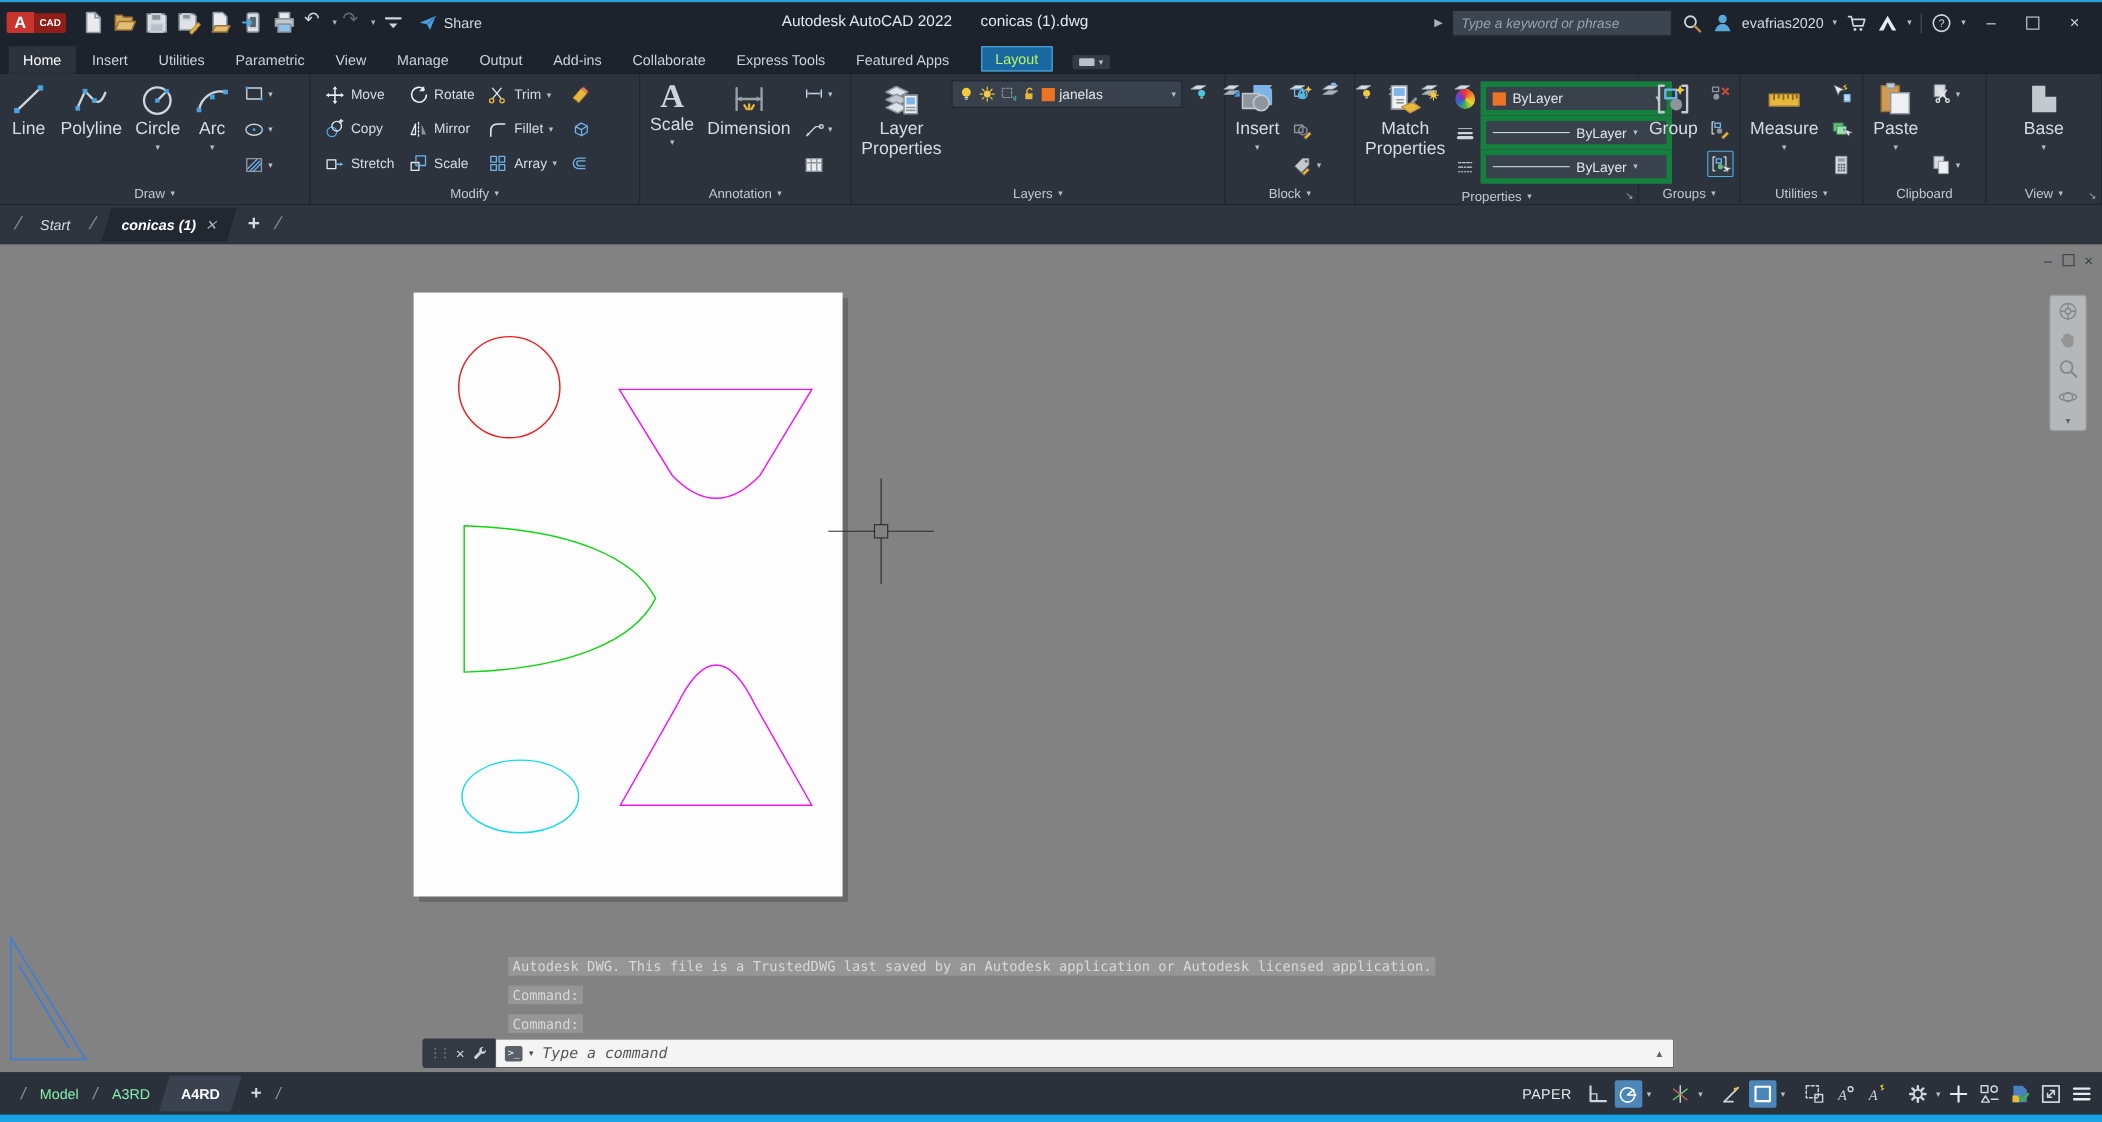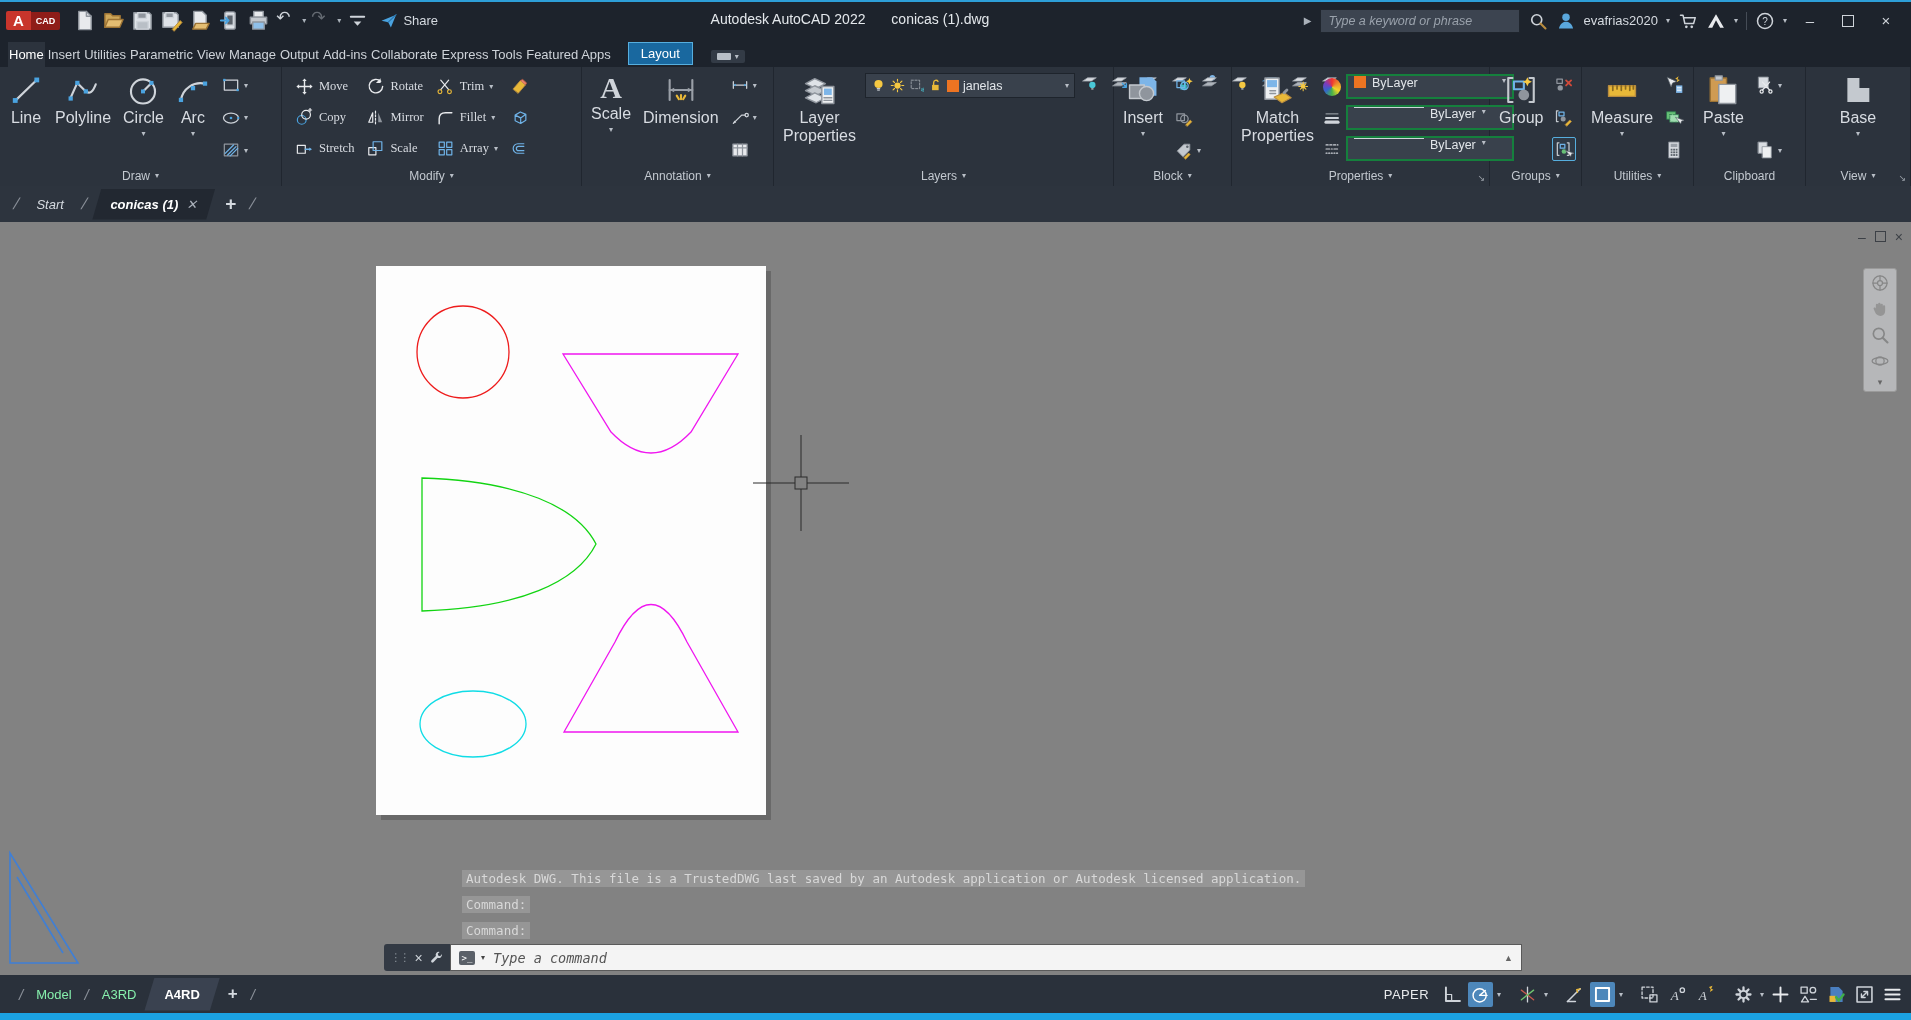--- a/index.html
+++ b/index.html
@@ -26,59 +26,59 @@
   #searchbox{width:182px;height:22px;background:#3c4450;border:1px solid #1f252d;color:#e4e8ec;
              font-style:italic;font-size:12.5px;padding:0 8px;outline:none;}
   #searchbox::placeholder{color:#9aa2ac;}
   .tico{width:20px;height:20px;cursor:pointer;}
   .tsep{width:1px;height:18px;background:#454c56;}
   #username{font-size:13px;color:#d5dae0;cursor:pointer;}
   .wbtn{width:30px;height:24px;display:flex;align-items:center;justify-content:center;color:#cfd4da;font-size:15px;cursor:pointer;}
   .wmax{width:10px;height:10px;border:1px solid #cfd4da;display:inline-block;}
   
   #tabrow{height:28px;background:#1d232c;display:flex;align-items:flex-end;padding-left:8px;gap:2px;}
-  .rtab{padding:5px 1px;font-size:13px;color:#ced3d9;cursor:pointer;white-space:nowrap;}
+  .rtab{padding:5px 13px;font-size:13px;color:#ced3d9;cursor:pointer;white-space:nowrap;}
   .rtab.active{background:#2c333d;color:#fff;}
-  #layoutbtn{margin-left:14px;margin-bottom:2px;background:#19689f;border:1px solid #56aede;color:#ffffff;
+  #layoutbtn{margin-left:14px;margin-bottom:2px;background:#19689f;border:1px solid #56aede;color:#bef264;
              padding:3px 12px;font-size:13px;cursor:pointer;}
   #ribtoggle{margin-left:16px;margin-bottom:4px;background:#333b46;border-radius:2px;padding:2px 6px;
              display:flex;align-items:center;gap:4px;cursor:pointer;}
   #ribtoggle .bar{width:14px;height:7px;background:#b9c0c8;border-radius:1px;}
   .caret{font-size:8px;color:#b8bec6;}
   
   #ribbon{height:119px;background:#2c333d;display:flex;}
   .panel{display:flex;flex-direction:column;border-right:1px solid #20262f;box-sizing:border-box;}
   .pbody{flex:1;display:flex;align-items:stretch;padding:3px 4px 0 4px;gap:2px;}
   .plabel{height:21px;display:flex;align-items:center;justify-content:center;gap:5px;font-size:12px;color:#c3c9d0;cursor:pointer;position:relative;}
   .plabel .exp{position:absolute;right:4px;bottom:3px;font-size:9px;color:#9aa0a8;}
   .bigbtn{display:flex;flex-direction:column;align-items:center;justify-content:flex-start;
           padding:3px 5px;border-radius:2px;cursor:pointer;gap:2px;}
   .bigbtn .ic{width:34px;height:34px;}
   .bigbtn .blab{font-size:16px;color:#d8dce2;text-align:center;line-height:1.15;}
   .smallcol{display:flex;flex-direction:column;justify-content:space-between;padding:4px 2px;}
   .srow{display:flex;align-items:center;gap:3px;cursor:pointer;padding:1px 2px;border-radius:2px;}
   .srow .ic{width:20px;height:20px;}
-  .mgrid{display:grid;grid-template-columns:auto auto auto auto;column-gap:6px;row-gap:3px;align-content:space-around;padding:2px 6px;font-family:Liberation Serif, serif;}
+  .mgrid{display:grid;grid-template-columns:auto auto auto auto;column-gap:6px;row-gap:3px;align-content:space-around;padding:2px 6px;}
   .mitem{display:flex;align-items:center;gap:5px;cursor:pointer;padding:1px 3px;border-radius:2px;font-size:12.5px;color:#d8dce2;}
   .mitem .ic{width:19px;height:19px;}
   .textA{font-size:30px;font-weight:bold;color:#cfd4da;line-height:30px;font-family:"Liberation Serif",serif;}
   
   .laycol{display:flex;flex-direction:row;justify-content:space-between;padding:3px 2px;}
   .laydrop{display:flex;align-items:center;gap:4px;background:#39414c;border:1px solid #1e242c;
            height:23px;padding:0 5px;cursor:pointer;min-width:198px;}
   .laydrop .ic{width:15px;height:15px;}
   .swatch{width:12px;height:12px;background:#ed7422;display:inline-block;}
   .layname{font-size:12.5px;color:#e2e6ea;flex:1;}
   .layrow{display:flex;gap:8px;padding:0 4px;}
   .layrow .ic{width:22px;height:19px;cursor:pointer;}
   
   .proprows{display:flex;flex-direction:column;justify-content:space-between;padding:4px 2px;}
   .proprow{display:flex;align-items:center;gap:5px;}
   .proprow .pic{width:18px;height:18px;}
-  .propfield{display:flex;align-items:flex-start;gap:6px;background:#39414c;border:2px solid #15803d;
+  .propfield{display:flex;align-items:center;gap:6px;background:#39414c;border:5px solid #15803d;
              width:152px;height:21px;padding:0 6px;cursor:pointer;font-size:12.5px;color:#e2e6ea;}
   .propfield .fill{flex:1;}
   .wheel{width:16px;height:16px;border-radius:50%;background:conic-gradient(#e33,#ee8f2d,#efd52b,#47b347,#3366cc,#7d3bbd,#e33);}
   .ltline{height:1px;background:#cfd4da;flex:1;max-width:70px;}
   
   #filetabs{height:36px;background:#2d343e;display:flex;align-items:center;padding-left:10px;gap:2px;}
   .fsl{color:#8a9099;font-size:16px;font-style:italic;transform:skewX(-8deg);margin:0 4px;}
   .ftab{padding:8px 12px;color:#d5dae0;cursor:pointer;font-size:13px;font-style:italic;}
   .ftab.activef{background:#222831;font-weight:bold;color:#fff;display:flex;align-items:center;gap:8px;
      clip-path:polygon(9px 0,100% 0,calc(100% - 9px) 100%,0 100%);padding:8px 18px;}

